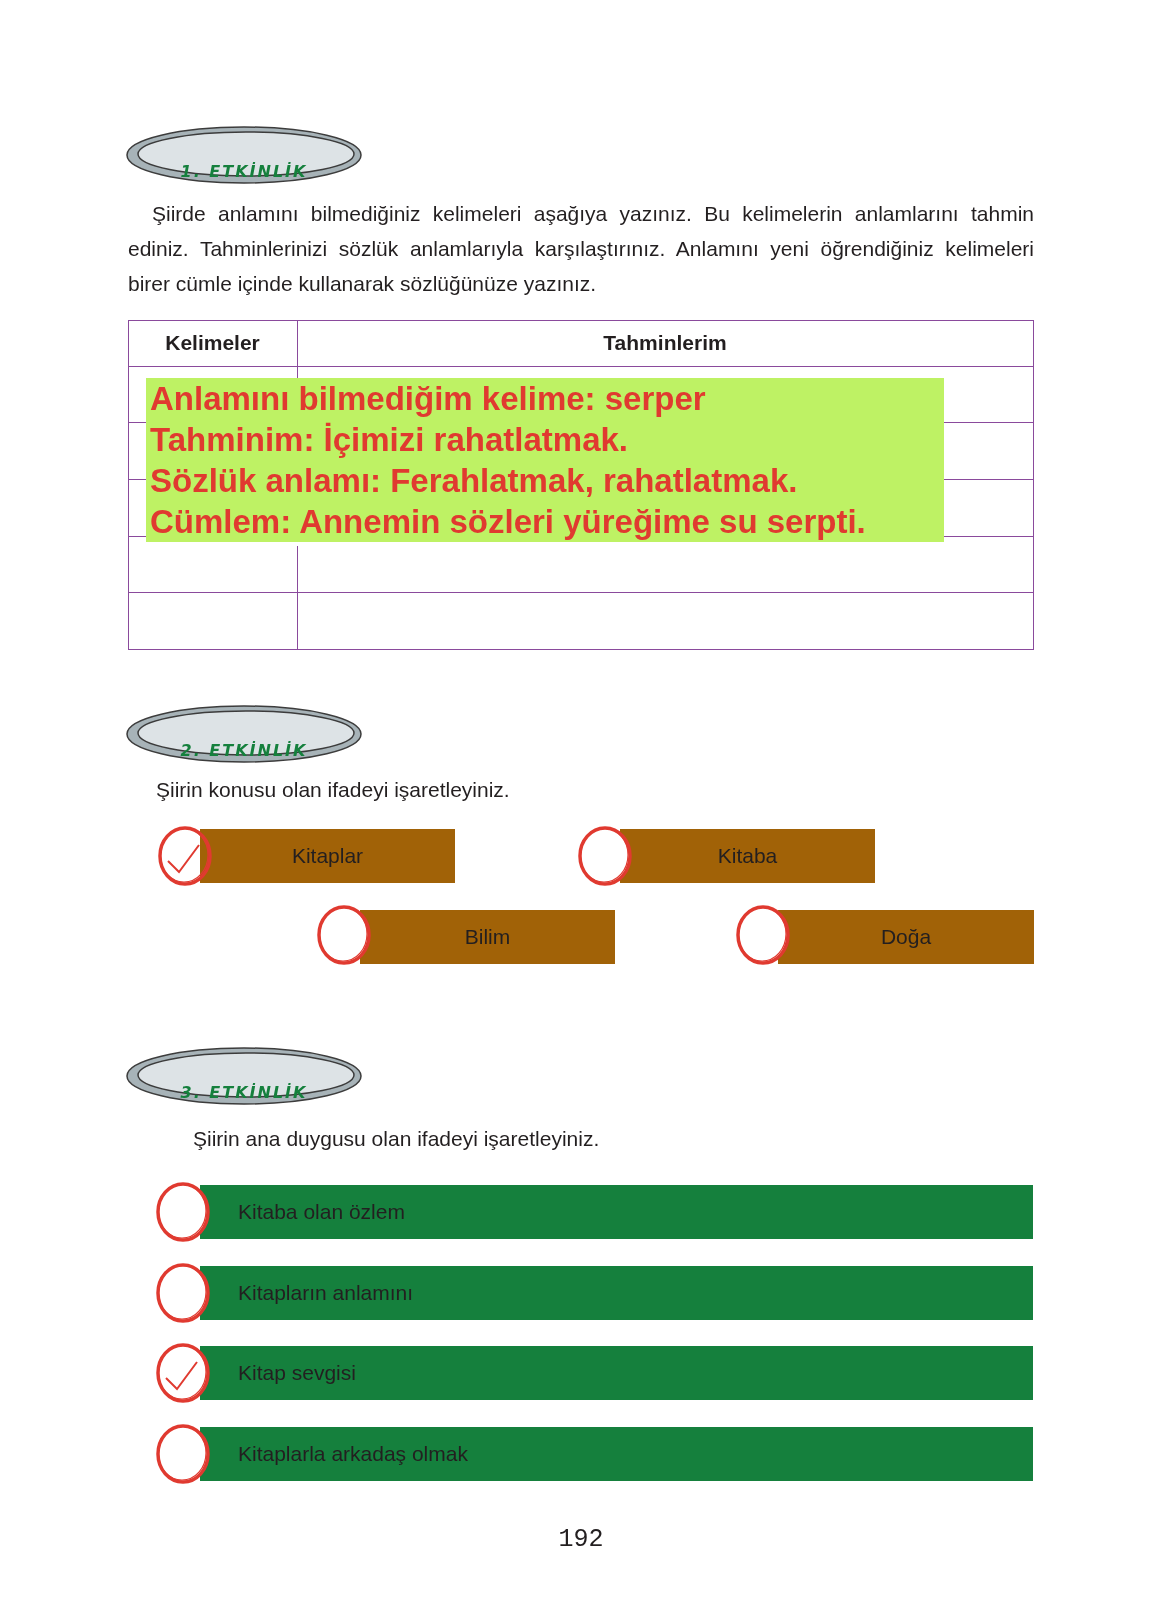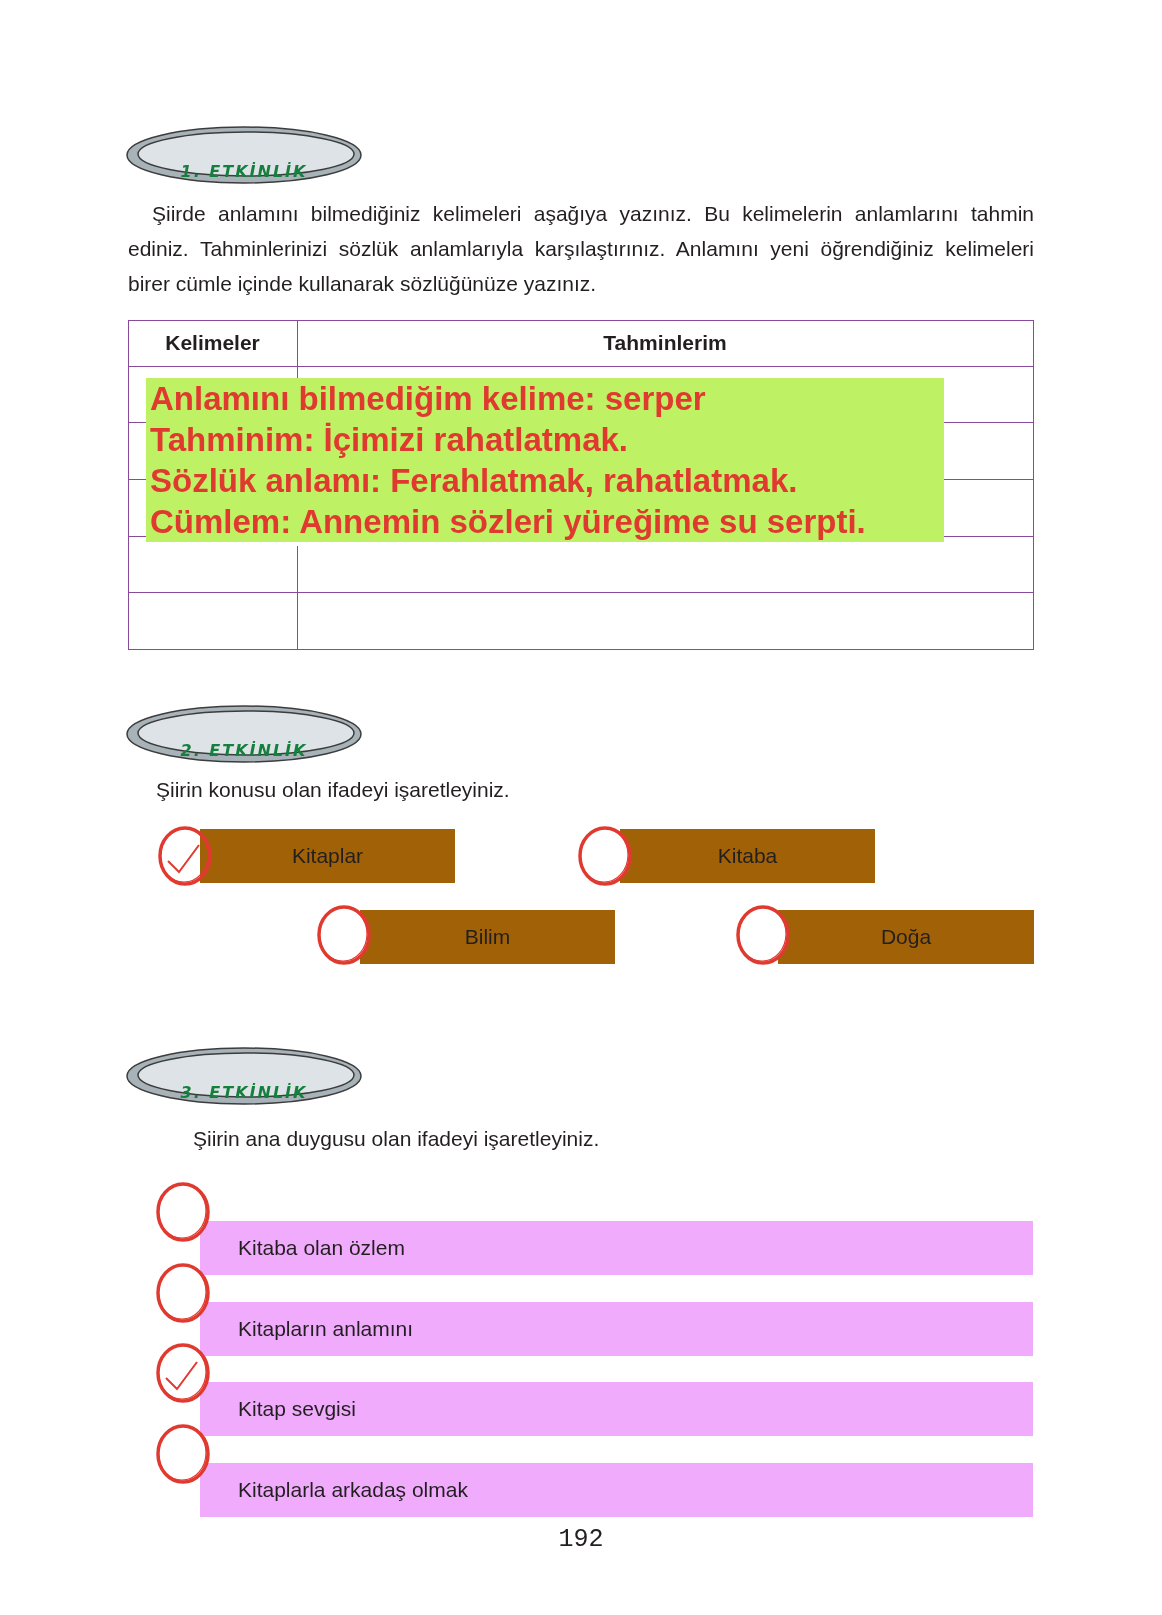--- a/index.html
+++ b/index.html
@@ -24,21 +24,21 @@
   .tbl .vline { position: absolute; top: 0; width: 0; border-left: 1.5px solid #8a4a9c; }
   .th { position: absolute; top: 0; height: 46px; display: flex; align-items: center; justify-content: center;
         font-weight: bold; font-size: 21px; }
   .answer-block { position: absolute; left: 146px; top: 378px; width: 790px; background: #bef264;
                   font-weight: bold; font-size: 33px; line-height: 41px; color: #e03a30; padding: 0 4px; }
 
   
   .opt-bar { position: absolute; height: 54px; display: flex; align-items: center; justify-content: center;
              font-size: 21px; color: #231f20; }
   .green { background: #a16207; }
-  .pink { background: #f0abfc; justify-content: flex-start; padding-left: 38px; box-sizing: border-box; margin-top: 36px; }
+  .pink { background: #15803d; justify-content: flex-start; padding-left: 38px; box-sizing: border-box; }
   .circle { position: absolute; width: 56px; height: 62px; }
   .page-num { position: absolute; left: 0; width: 1162px; top: 1525px; text-align: center;
               font-family: Liberation Mono, monospace; font-size: 25px; color: #231f20; }
 </style>
 </head>
 <body>
 
 <div class="badge" style="left:125px; top:125px;">
   <svg width="238" height="60" viewBox="0 0 238 60">
     <ellipse cx="119" cy="30" rx="117" ry="28" fill="#a7b3b8" stroke="#3c3c3c" stroke-width="1.5"></ellipse>

